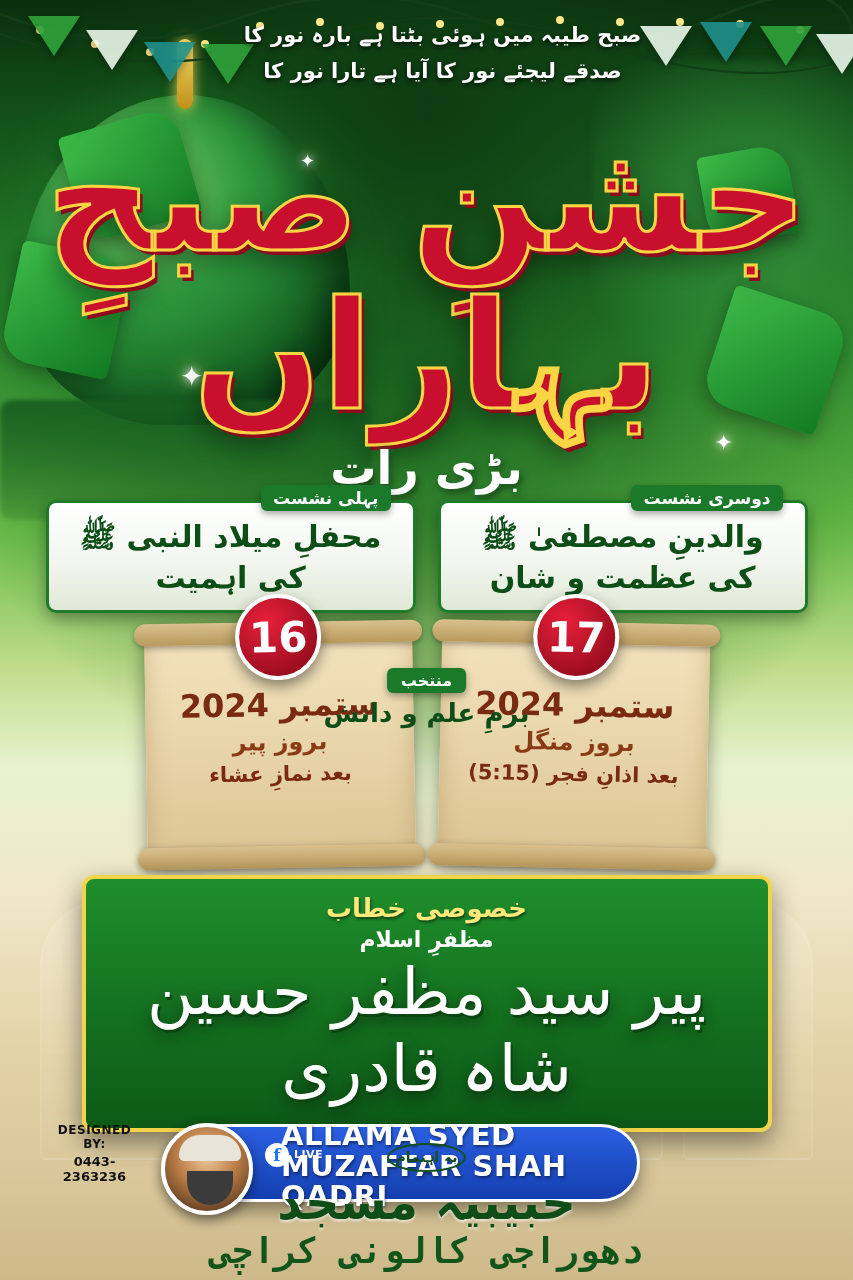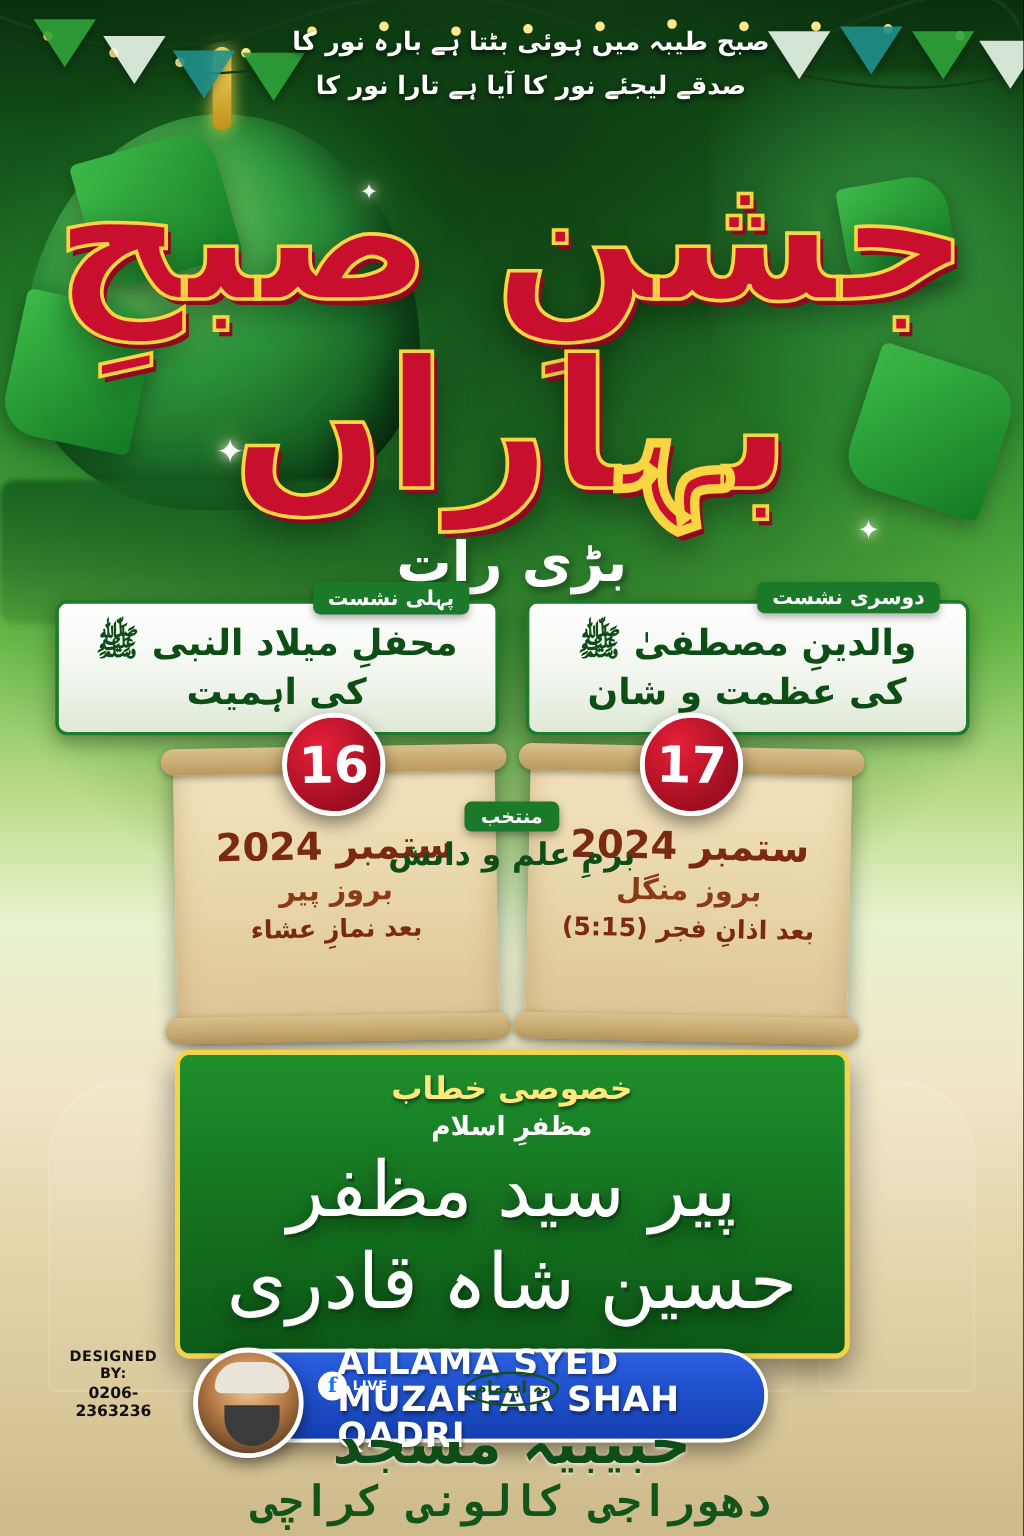--- a/index.html
+++ b/index.html
@@ -170,21 +170,21 @@
     padding:3px 14px;border-radius:6px;display:inline-block;
     box-shadow:0 3px 7px rgba(0,0,0,.35);
   }
   .center-tag .bazm{
     margin-top:4px;font-size:26px;font-weight:bold;color:#0e4d17;direction:rtl;line-height:1.3;
   }
 
   
   .speaker{
     position:absolute;top:875px;left:50%;transform:translateX(-50%);
-    width:562px;padding:14px 20px 20px;
+    width:690px;padding:14px 20px 20px;
     background:linear-gradient(180deg,#1f8f2c 0%,#14701f 55%,#0d5a17 100%);
     border:4px solid #f3d34a;border-radius:12px;
     box-shadow:0 10px 26px rgba(0,0,0,.45);
     text-align:center;direction:rtl;
   }
   .speaker .khas{font-size:26px;font-weight:bold;color:#ffe97a;text-shadow:1px 2px 3px rgba(0,0,0,.5);}
   .speaker .zia{font-size:22px;font-weight:bold;color:#ffffff;margin-top:4px;}
   .speaker .name{
     font-size:64px;font-weight:normal;color:#ffffff;line-height:1.2;margin-top:2px;
     text-shadow:2px 3px 0 #0a4512, 0 6px 16px rgba(0,0,0,.5);
@@ -346,21 +346,21 @@
   </div>
 
   <div class="speaker">
     <div class="khas">خصوصی خطاب</div>
     <div class="zia">مظفرِ اسلام</div>
     <div class="name">پیر سید مظفر حسین شاہ قادری</div>
   </div>
 
   <div class="designer">
     <div class="dtitle">DESIGNED BY:</div>
-    <div class="phone">0206-2363236</div>
+    <div class="phone">0443-2363236</div>
   </div>
 
   <div class="livebar">
     <div class="avatar">
       <div class="turban"></div>
       <div class="beard"></div>
     </div>
     <div class="fb">
       <span class="circle">f</span>
       <span class="lbl">

